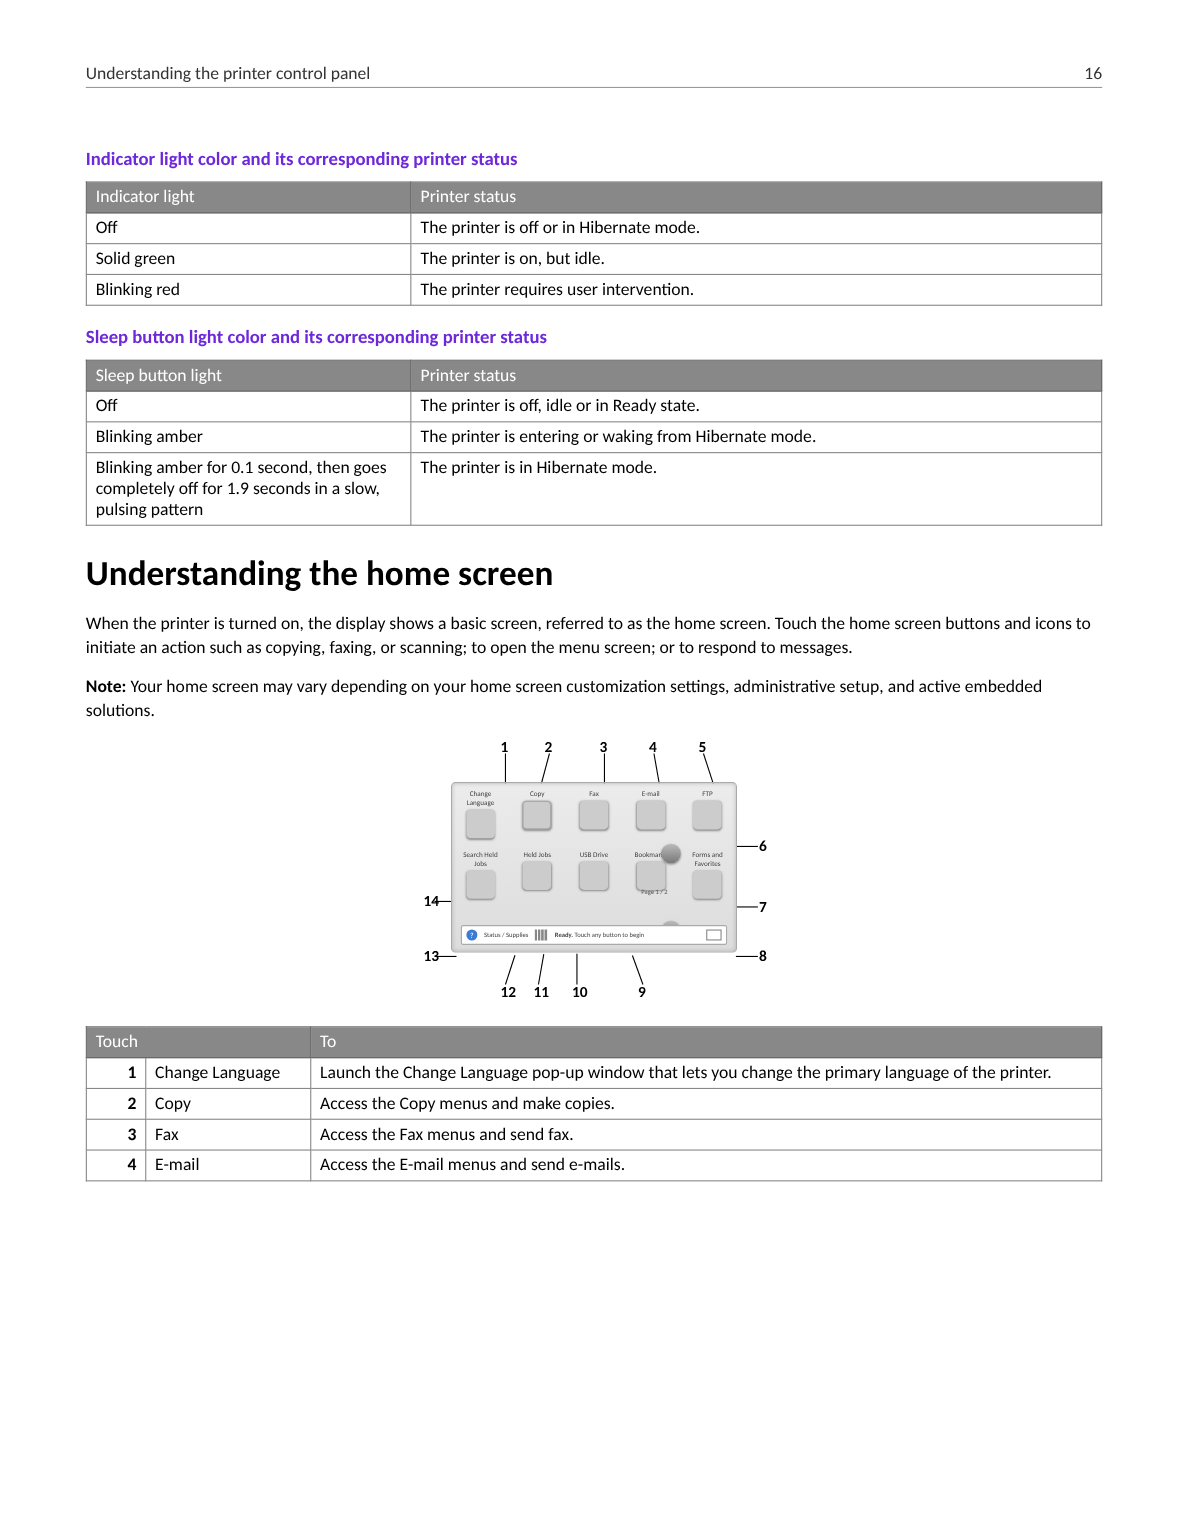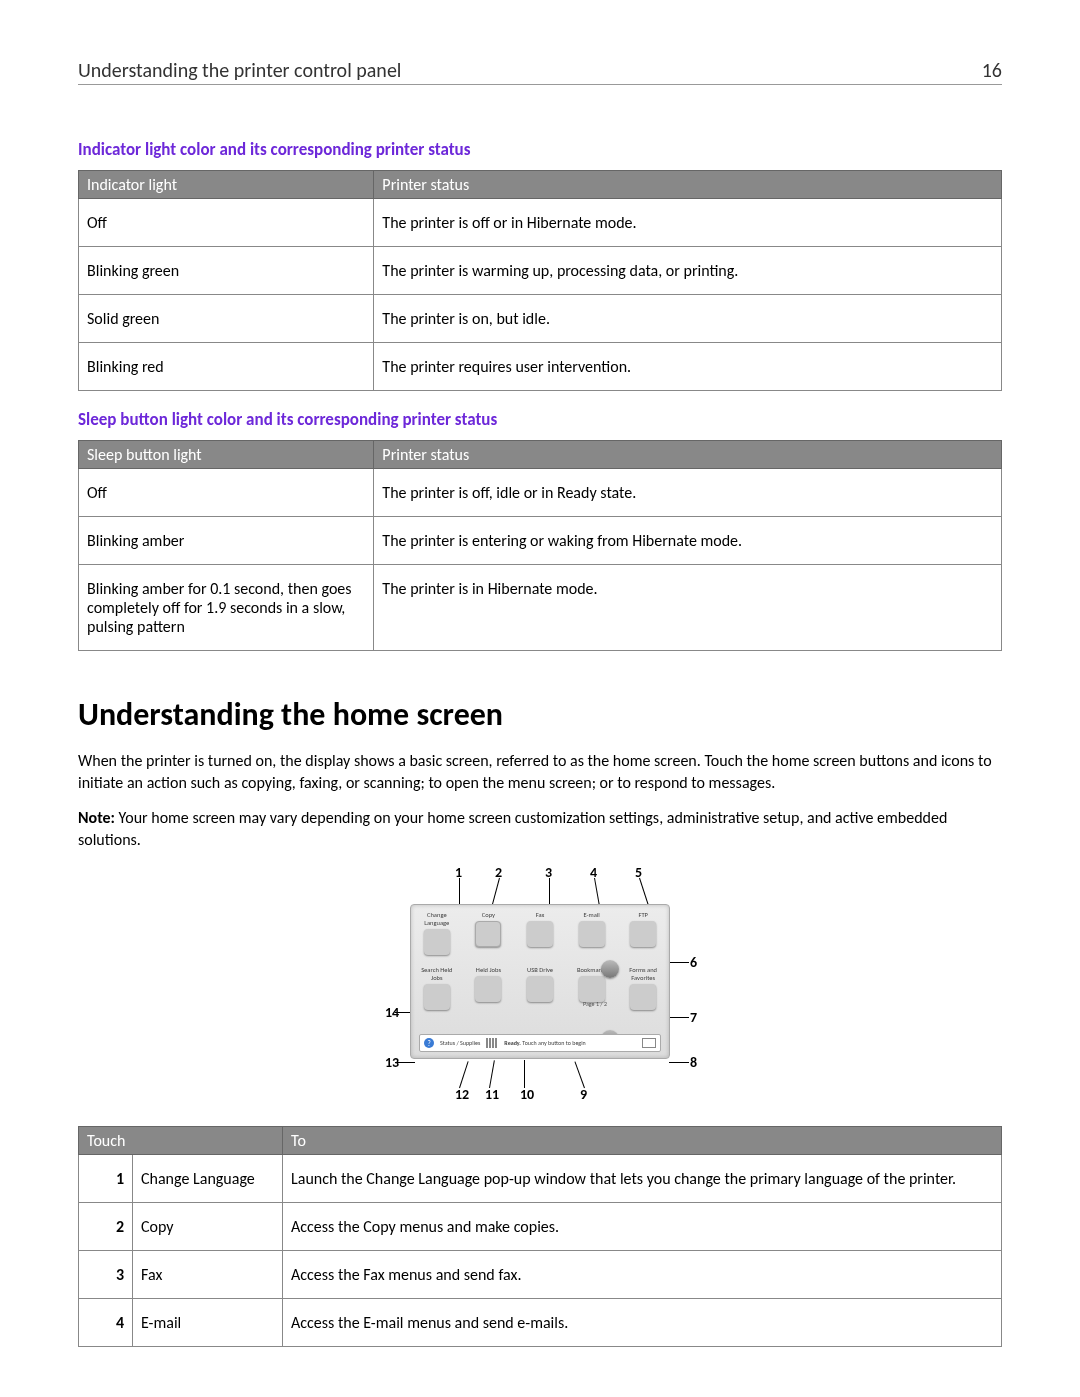--- a/index.html
+++ b/index.html
@@ -8,21 +8,21 @@
     background: #fff;
     width: 1080px;
     margin: 0 auto;
     padding: 58px 78px 60px 78px;
     color: #000;
     font-size: 16px;
   }
   .header-row {
     display: flex;
     justify-content: space-between;
-    font-size: 20px;
+    font-size: 16px;
     color: #333;
     padding-bottom: 2px;
     border-bottom: 1px solid #999;
     margin-bottom: 54px;
   }
   h3.section-sub {
     font-weight: 700;
     font-size: 17px;
     margin: 18px 0 10px 0;
     color: #6d28d9;
@@ -35,28 +35,28 @@
   }
   table.data th {
     background: #888;
     color: #fff;
     text-align: left;
     font-weight: 400;
     padding: 4px 8px;
     border: 1px solid #666;
   }
   table.data td {
-    padding: 14px 8px;
+    padding: 4px 8px;
     border: 1px solid #888;
     vertical-align: top;
   }
   h1.page-title {
     font-size: 32px;
     font-weight: 700;
-    margin: 44px 0 16px 0;
+    margin: 24px 0 16px 0;
   }
   p.body { margin-bottom: 14px; line-height: 1.35; }
   p.body b { font-weight: 700; }
 
   
   .illus-wrap { display:flex; justify-content:center; margin: 14px 0 22px 0; }
   .illus {
     position: relative;
     width: 350px; height: 240px;
   }
@@ -140,24 +140,20 @@
     <th>Indicator light</th>
     <th>Printer status</th>
   </tr>
     </thead>
   <tbody>
     <tr>
         <td>Off</td>
         <td>The printer is off or in Hibernate mode.</td>
       </tr>
     <tr>
-        <td>Blinking green</td>
-        <td>The printer is warming up, processing data, or printing.</td>
-      </tr>
-    <tr>
         <td>Solid green</td>
         <td>The printer is on, but idle.</td>
       </tr>
     <tr>
         <td>Blinking red</td>
         <td>The printer requires user intervention.</td>
       </tr>
   </tbody>
 </table>
 

